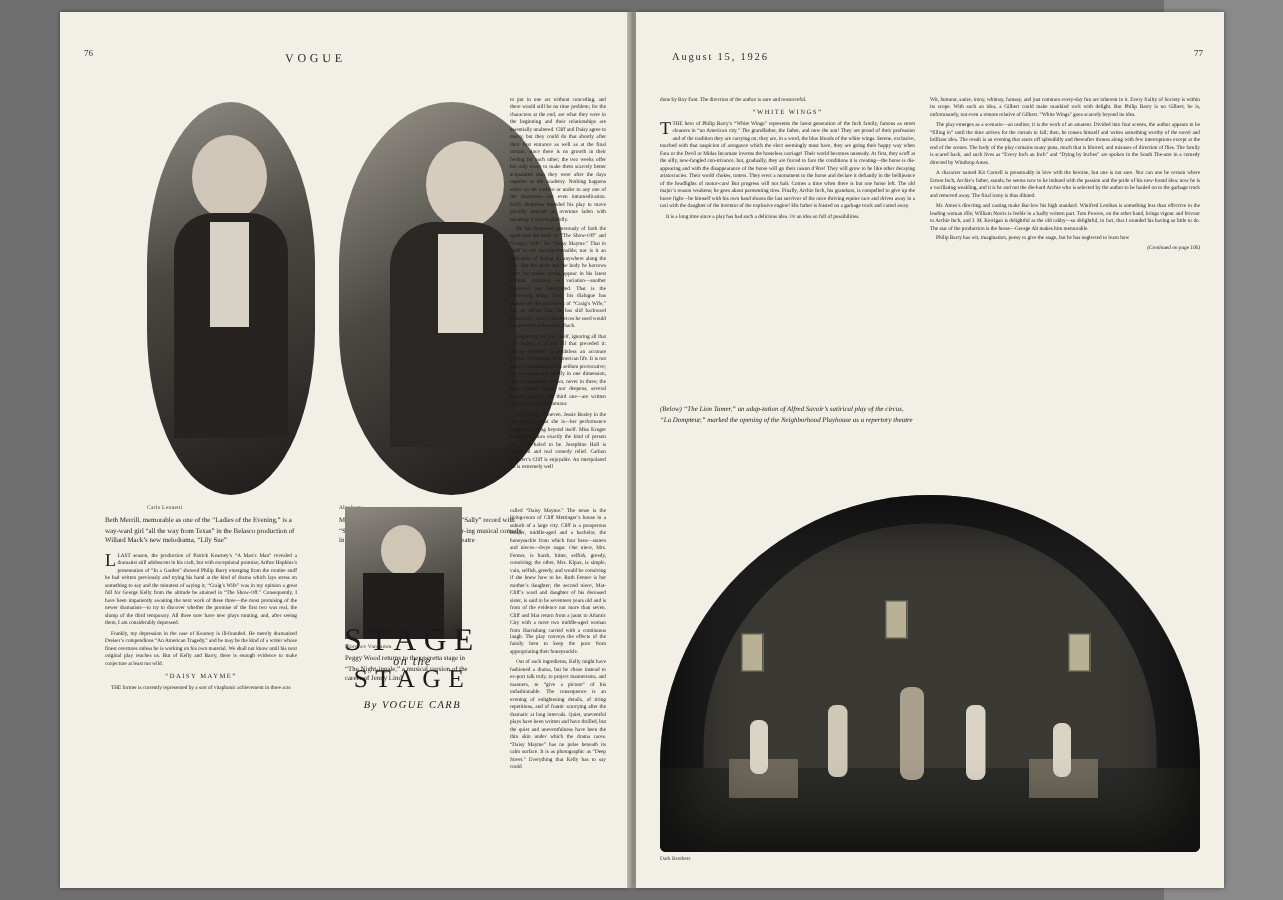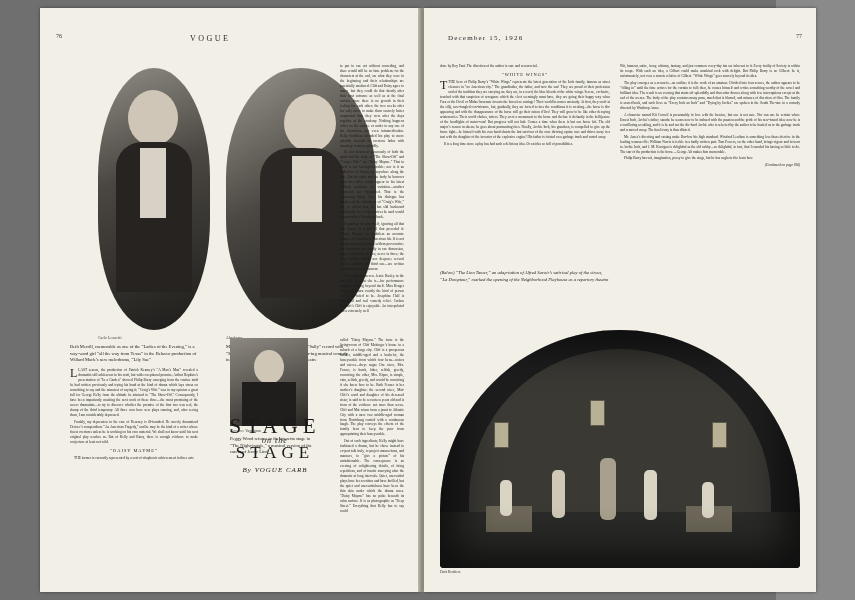--- a/index.html
+++ b/index.html
@@ -101,21 +101,21 @@
       <div class="t-seen">STAGE</div>
       <div class="t-on">on the</div>
       <div class="t-stage">STAGE</div>
       <div class="t-by">By VOGUE CARB</div>
     </div>
   </div>
 
   <div class="gutter"></div>
 
   <div class="page right">
-    <div class="hdr r-hdr">December 15, 1926</div>
+    <div class="hdr r-hdr">August 15, 1926</div>
     <div class="folio r-folio">77</div>
 
     <div class="col" style="left:16px;top:56px;width:170px;">
       <p class="first">done by Roy Fant. The direction of the author is sure and resourceful.</p>
       <h3 class="subhead">“WHITE WINGS”</h3>
       <p class="first"><span class="dropcap">T</span><span>THE hero of Philip Barry’s “White Wings” represents the latest generation of the Inch family, famous as street cleaners in “no American city.” The grandfather, the father, and now the son! They are proud of their profession and of the tradition they are carrying on; they are, in a word, the blue bloods of the white wings. Serene, exclusive, touched with that suspicion of arrogance which the elect seemingly must have, they are going their happy way when Fara or the Devil or Midas Incarnate invents the horseless carriage! Their world becomes unsteady. At first, they scoff at the silly, new-fangled con-trivance, but, gradually, they are forced to face the conditions it is creating—the horse is dis-appearing and with the disappearance of the horse will go their raison d’être! They will grow to be like other decaying aristocracies. Their world chokes, totters. They erect a monument to the horse and declare it defiantly in the bellijeance of the headlights of motor-cars! But progress will not halt. Comes a time when there is but one horse left. The old major’s reason weakens; he goes about parmenting tires. Finally, Archie Inch, his grandson, is compelled to give up the brave fight—he himself with his own hand shoots the last survivor of the once thriving equine race and drives away in a taxi with the daughter of the inventor of the explosive engine! His father is foisted on a garbage truck and carted away.</span></p>
       <p>It is a long time since a play has had such a delicious idea. Or an idea so full of possibilities.</p>
     </div>
 
     <div class="col" style="left:196px;top:56px;width:180px;">

